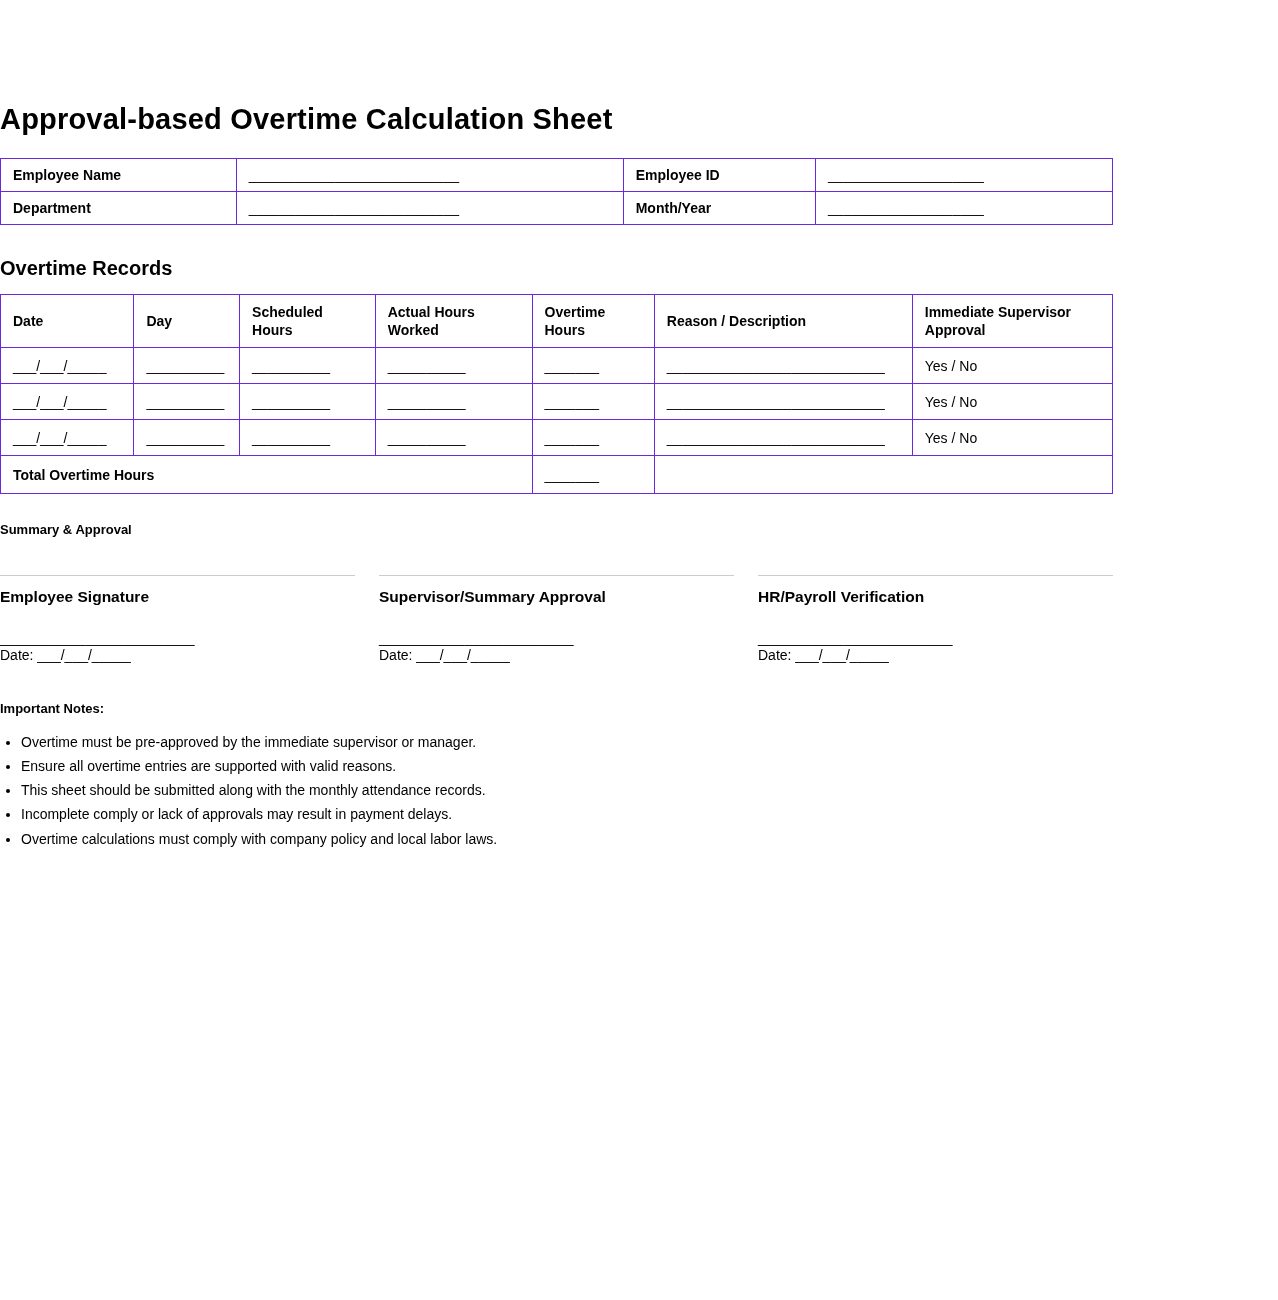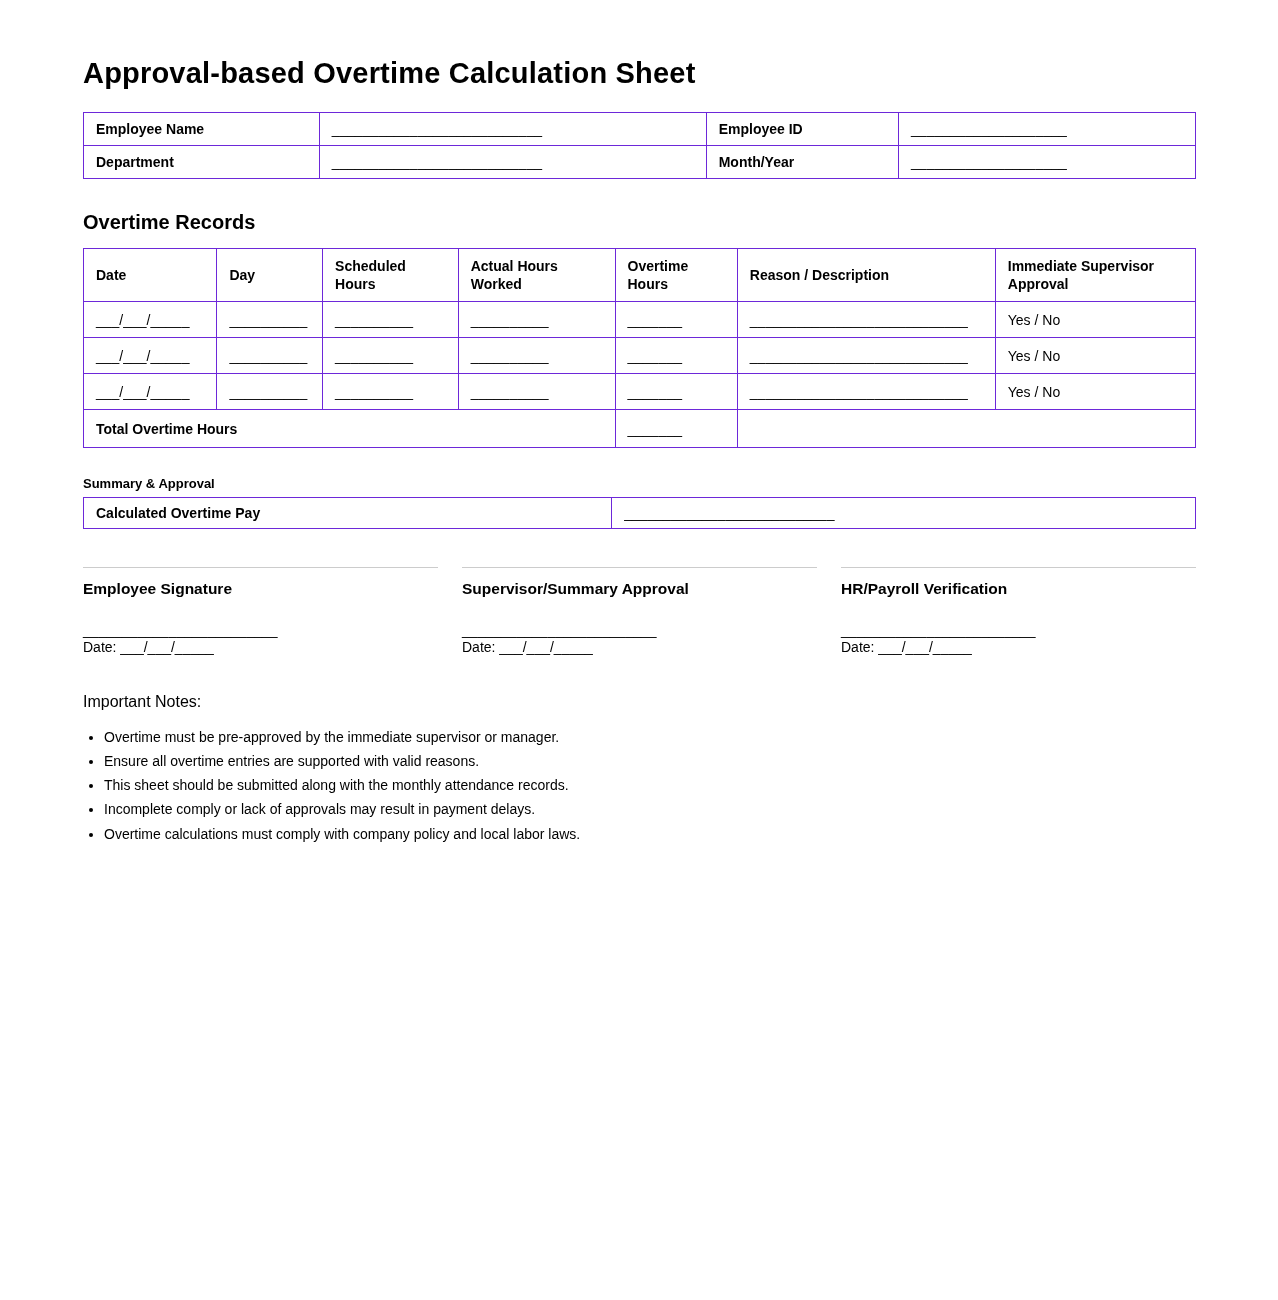--- a/index.html
+++ b/index.html
@@ -4,22 +4,21 @@
 <style>
   html, body {
     margin: 0;
     padding: 0;
     background: #ffffff;
     color: #000000;
     font-family: "Liberation Sans", sans-serif;
   }
   .page {
     width: 1113px;
-    margin-left: 83px;
-    padding-top: 58px;
+    padding-top: 104px;
     padding-bottom: 60px;
     min-height: 1300px;
     box-sizing: border-box;
   }
   h1.doc-title {
     font-size: 29px;
     font-weight: bold;
     margin: 0 0 22px 0;
     line-height: 1.1;
     letter-spacing: 0.2px;
@@ -80,22 +79,22 @@
     font-size: 14px;
     line-height: 1.15;
     white-space: nowrap;
   }
   .sig-date {
     font-size: 14px;
     line-height: 1.3;
     white-space: nowrap;
   }
   h3.notes-heading {
-    font-size: 16px;
-    font-weight: normal;
+    font-size: 13px;
+    font-weight: bold;
     margin: 36px 0 0 0;
   }
   ul.notes-list {
     margin: 14px 0 0 0;
     padding-left: 21px;
   }
   ul.notes-list li {
     font-size: 14px;
     line-height: 24.3px;
   }
@@ -184,32 +183,20 @@
       <tr class="total-row">
         <td class="lbl" colspan="4">Total Overtime Hours</td>
         <td class="blank">_______</td>
         <td colspan="2"></td>
       </tr>
     </tbody>
   </table>
 
   <h3 class="sub-heading">Summary &amp; Approval</h3>
 
-  <table class="summary-table">
-    <colgroup>
-      <col style="width:47.5%">
-        <col style="width:52.5%">
-    </colgroup>
-    <tbody>
-      <tr>
-        <td class="lbl">Calculated Overtime Pay</td>
-        <td class="blank">___________________________</td>
-      </tr>
-    </tbody>
-  </table>
 
   <div class="signatures">
     <div class="sig-block">
       <p class="sig-title">Employee Signature</p>
       <div class="sig-line">_________________________</div>
       <div class="sig-date">Date: ___/___/_____</div>
     </div>
     <div class="sig-block">
       <p class="sig-title">Supervisor/Summary Approval</p>
       <div class="sig-line">_________________________</div>

